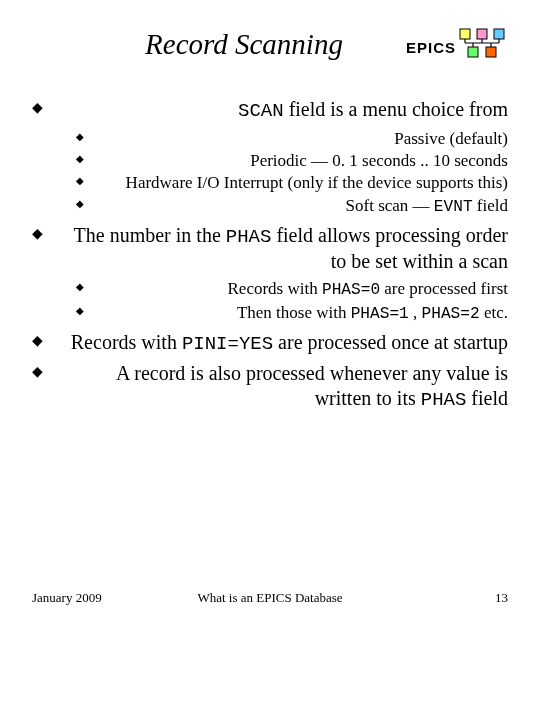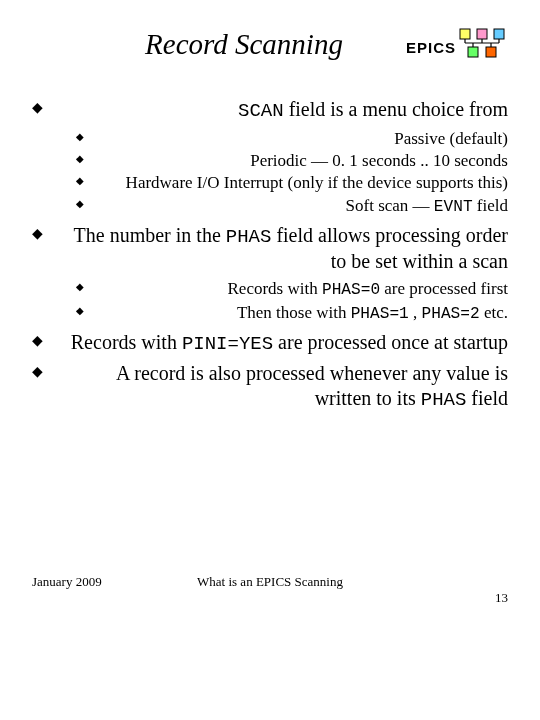--- a/index.html
+++ b/index.html
@@ -100,21 +100,20 @@
   }
   .footer {
     position: absolute;
     bottom: 18px;
     left: 32px;
     right: 32px;
     font-size: 13px;
     display: flex;
     justify-content: space-between;
     align-items: baseline;
-    flex-direction: column;
   }
   .footer-center {
     position: absolute;
     left: 0;
     right: 0;
     text-align: center;
   }
   .footer-right {
     margin-left: auto;
   }
@@ -174,17 +173,17 @@
     </ul>
     <ul class="top">
       <li>
         <span>A record is also processed whenever any value is written to its </span><span class="mono">PHAS</span><span> field</span>
       </li>
     </ul>
   </div>
 
   <div class="footer">
     <span>January 2009</span>
-    <span class="footer-center">What is an EPICS Scanning</span>
+    <span class="footer-center">What is an EPICS Database</span>
     <span class="footer-right">13</span>
   </div>
 
 </div>
 
 </body></html>

